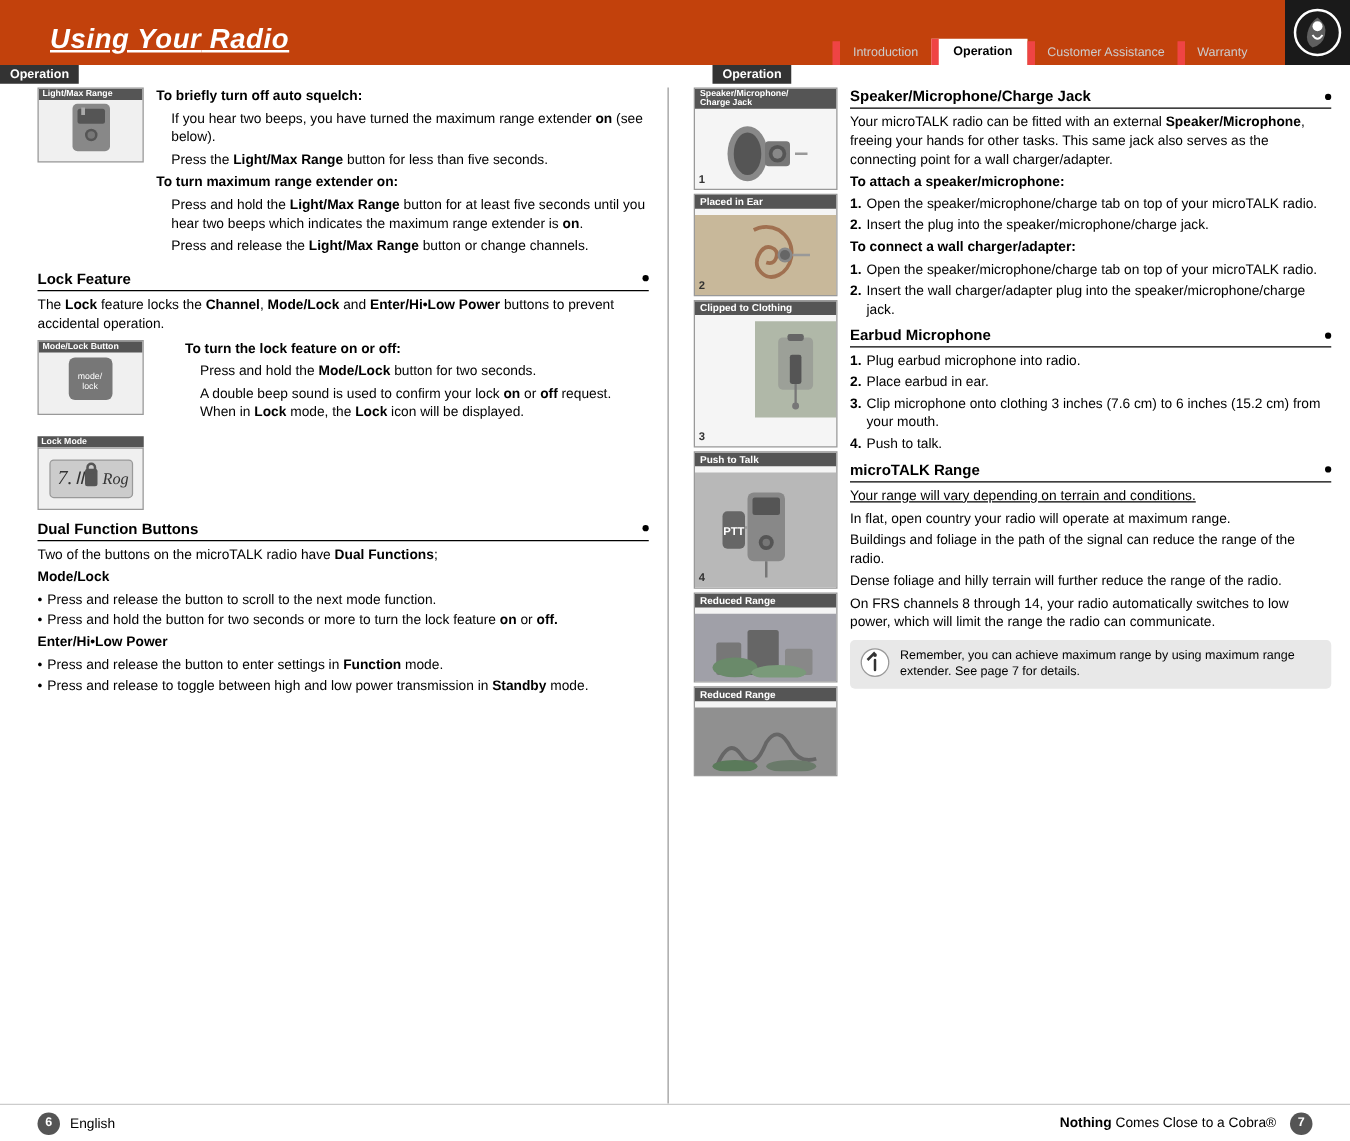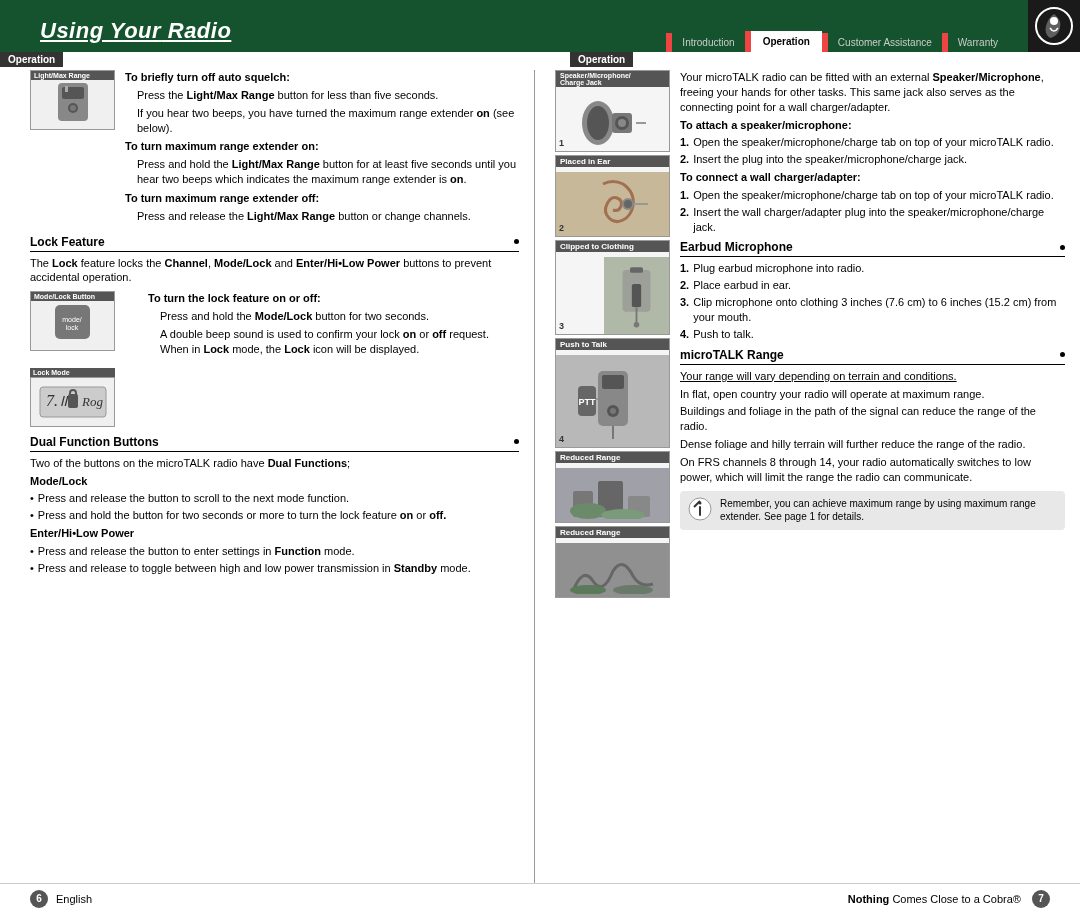--- a/index.html
+++ b/index.html
@@ -8,21 +8,21 @@
       height: 913px;
       font-family: Arial, Helvetica, sans-serif;
       font-size: 11px;
       background: #fff;
       overflow: hidden;
       position: relative;
     }
 
     
     .top-bar {
-      background: #14532d;
+      background: #c2410c;
       height: 52px;
       display: flex;
       align-items: flex-end;
       position: relative;
     }
     .top-bar-title {
       color: #fff;
       font-size: 22px;
       font-weight: bold;
       font-style: italic;
@@ -320,25 +320,24 @@
             <rect x="15" y="5" width="30" height="38" rx="4" fill="#888"></rect>
             <rect x="19" y="9" width="22" height="12" rx="2" fill="#555"></rect>
             <circle cx="30" cy="30" r="5" fill="#555"></circle>
             <circle cx="30" cy="30" r="3" fill="#777"></circle>
             <rect x="22" y="8" width="3" height="6" fill="#aaa"></rect>
           </svg>
         </div>
       </div>
       <div>
         <p><span class="bold">To briefly turn off auto squelch:</span></p>
+        <p class="indent">If you hear two beeps, you have turned the maximum range extender <span class="bold">on</span> (see below).</p>
         <p class="indent">Press the <span class="bold">Light/Max Range</span> button for less than five seconds.</p>
-        <p class="indent">If you hear two beeps, you have turned the maximum range extender <span class="bold">on</span> (see below).</p>
         <p style="margin-top:4px;"><span class="bold">To turn maximum range extender on:</span></p>
         <p class="indent">Press and hold the <span class="bold">Light/Max Range</span> button for at least five seconds until you hear two beeps which indicates the maximum range extender is <span class="bold">on</span>.</p>
-        <p style="margin-top:4px;"><span class="bold">To turn maximum range extender off:</span></p>
         <p class="indent">Press and release the <span class="bold">Light/Max Range</span> button or change channels.</p>
       </div>
     </div>
 
     <div class="lock-feature-section">
       <div class="section-heading section-heading-underline">
         <span>Lock Feature</span>
         <span class="dot"></span>
       </div>
       <p>The <span class="bold">Lock</span> feature locks the <span class="bold">Channel</span>, <span class="bold">Mode/Lock</span> and <span class="bold">Enter/Hi•Low Power</span> buttons to prevent accidental operation.</p>
@@ -430,21 +429,21 @@
           <svg width="80" height="60" viewBox="0 0 80 60">
             <path d="M30 10 Q40 5 50 10 Q62 18 60 32 Q58 42 50 46 Q42 50 36 44 Q30 38 34 30 Q38 22 44 24 Q50 26 48 32 Q46 38 40 36" fill="none" stroke="#a07050" stroke-width="3"></path>
             <circle cx="55" cy="30" r="6" fill="#888"></circle>
             <circle cx="55" cy="30" r="4" fill="#666"></circle>
             <line x1="61" y1="30" x2="75" y2="30" stroke="#999" stroke-width="2"></line>
           </svg>
         </div>
         <div class="img-num">2</div>
       </div>
 
-      <div class="img-box" style="height:95px;padding-left:48px;">
+      <div class="img-box" style="height:118px;padding-left:48px;">
         <div class="img-label">Clipped to Clothing</div>
         <div style="margin-top:16px; display:flex; align-items:center; justify-content:center; height:77px; background:#b0b8a8;">
           <svg width="70" height="65" viewBox="0 0 70 65">
             <rect x="20" y="5" width="30" height="45" rx="4" fill="#888" opacity="0.5"></rect>
             <rect x="28" y="2" width="14" height="6" rx="2" fill="#666"></rect>
             <rect x="30" y="20" width="10" height="25" rx="2" fill="#555"></rect>
             <line x1="35" y1="45" x2="35" y2="62" stroke="#777" stroke-width="2"></line>
             <circle cx="35" cy="64" r="3" fill="#777"></circle>
           </svg>
         </div>
@@ -491,20 +490,24 @@
             <ellipse cx="65" cy="44" rx="20" ry="5" fill="#6a7a6a"></ellipse>
           </svg>
         </div>
       </div>
 
     </div>
 
     <div class="right-text">
 
       <div style="margin-bottom:6px;">
+        <div class="section-heading section-heading-underline">
+          <span>Speaker/Microphone/Charge Jack</span>
+          <span class="dot"></span>
+        </div>
         <p style="margin-bottom:3px;">Your microTALK radio can be fitted with an external <span class="bold">Speaker/Microphone</span>, freeing your hands for other tasks. This same jack also serves as the connecting point for a wall charger/adapter.</p>
         <p><span class="bold">To attach a speaker/microphone:</span></p>
         <div class="numbered-item">
           <span class="num">1.</span>
           <span>Open the speaker/microphone/charge tab on top of your microTALK radio.</span>
         </div>
         <div class="numbered-item">
           <span class="num">2.</span>
           <span>Insert the plug into the speaker/microphone/charge jack.</span>
         </div>
@@ -555,21 +558,21 @@
 
         <div class="note-box">
           <div class="note-icon">
             <svg width="24" height="24" viewBox="0 0 24 24">
               <circle cx="12" cy="12" r="11" fill="#fff" stroke="#999" stroke-width="1"></circle>
               <line x1="12" y1="6" x2="12" y2="6" stroke="#333" stroke-width="3" stroke-linecap="round"></line>
               <line x1="12" y1="10" x2="12" y2="18" stroke="#333" stroke-width="2" stroke-linecap="round"></line>
               <line x1="12" y1="4" x2="6" y2="10" stroke="#333" stroke-width="2"></line>
             </svg>
           </div>
-          <span>Remember, you can achieve maximum range by using maximum range extender. See page 1 for details.</span>
+          <span>Remember, you can achieve maximum range by using maximum range extender. See page 7 for details.</span>
         </div>
       </div>
 
     </div>
   </div>
 </div>
 
 <div class="bottom-bar">
   <div class="page-num-left">
     <div class="page-circle">6</div>

